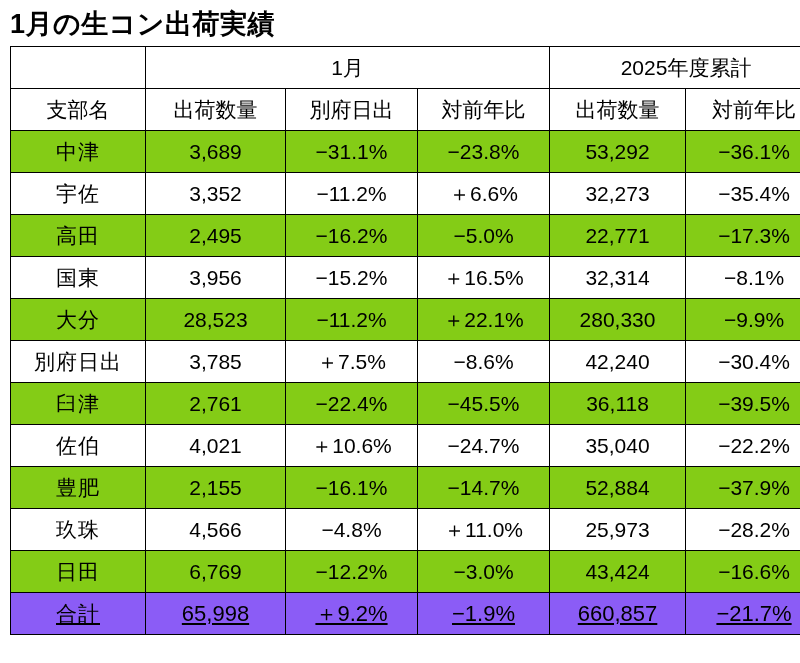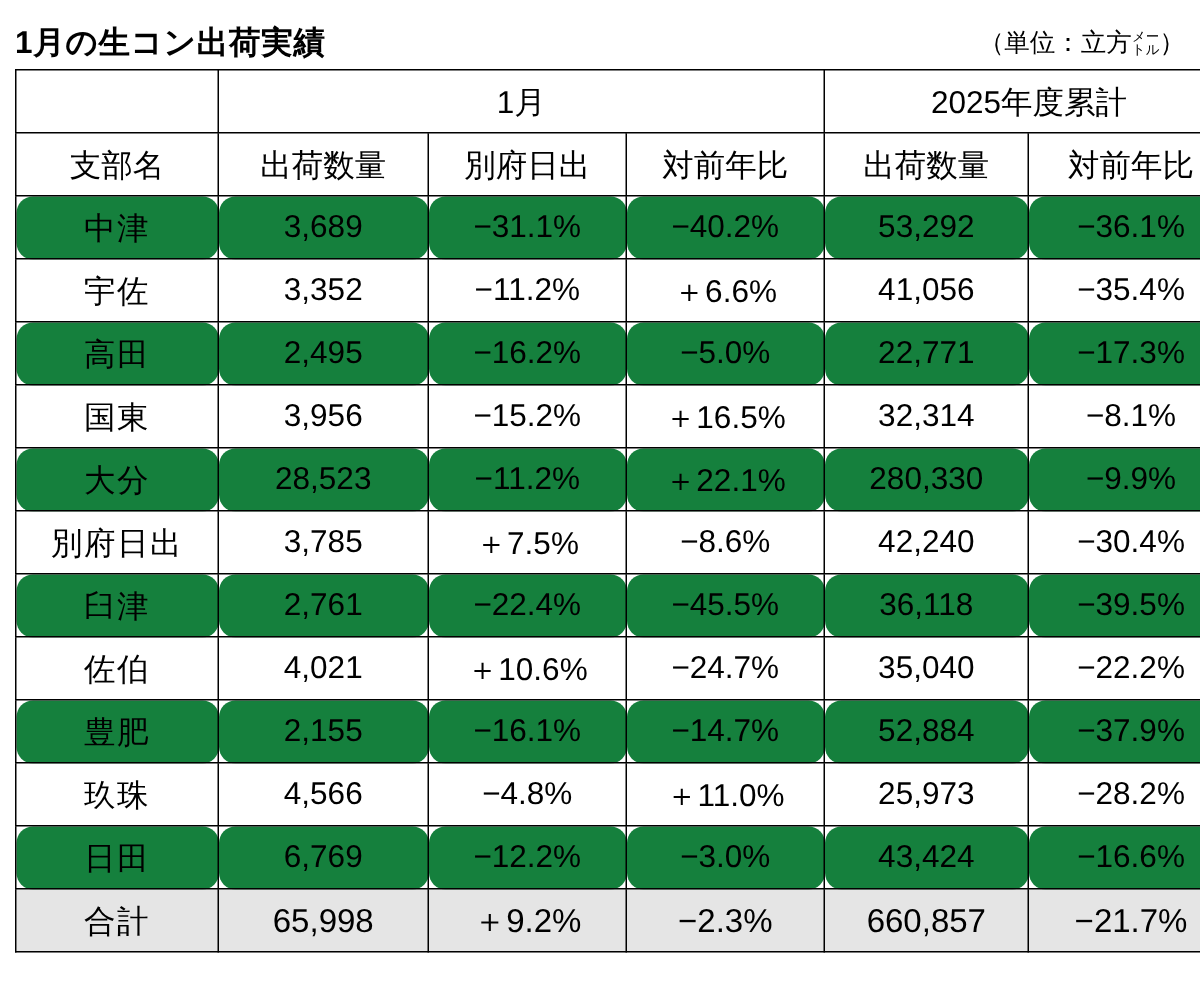--- a/index.html
+++ b/index.html
@@ -22,21 +22,21 @@
     padding: 6px 10px 0 10px;
   }
   .header-row {
     display: flex;
     align-items: flex-end;
     justify-content: space-between;
     margin-bottom: 6px;
     height: 34px;
   }
   .title {
-    font-size: 21px;
+    font-size: 27px;
     font-weight: bold;
     letter-spacing: 0.5px;
     line-height: 1.1;
   }
   .unit {
     font-size: 17px;
     line-height: 1.1;
     white-space: nowrap;
     display: flex;
     align-items: flex-end;
@@ -82,41 +82,37 @@
   td.num {
     text-align: right;
     padding-right: 10px;
     font-size: 22px;
   }
   td.name {
     text-align: center;
     font-size: 21px;
     letter-spacing: 1px;
   }
-  tr.shade td { background: #15803d; border-radius: 11px; }
+  tr.shade td { background: #84cc16; }
   tr.total td {
-    background: #e5e5e5;
+    background: #8b5cf6;
     font-size: 22px;
+    text-decoration: underline;
   }
   tr.total td.name { font-size: 21px; }
   .thick-left { border-left-width: 2.5px; }
   .thick-top { border-top-width: 2.5px; }
 </style>
 </head>
 <body>
 
 <div class="page">
 
   <div class="header-row">
     <div class="title">1月の生コン出荷実績</div>
-    <div class="unit">
-      <span>（単位：立方</span>
-        <span class="ruby"><span>メー</span><br><span>トル</span></span>
-        <span>）</span>
-    </div>
   </div>
 
   <table class="data">
     <colgroup>
       <col class="col-name">
       <col class="col-qty">
       <col class="col-pct">
       <col class="col-pct">
       <col class="col-qty2">
       <col class="col-pct2">
@@ -133,30 +129,30 @@
         <td>別府日出</td>
         <td>対前年比</td>
         <td class="thick-left">出荷数量</td>
         <td>対前年比</td>
       </tr>
 
       <tr class="shade">
         <td class="name">中津</td>
         <td class="num">3,689</td>
         <td class="num">−31.1%</td>
-        <td class="num">−40.2%</td>
+        <td class="num">−23.8%</td>
         <td class="num thick-left">53,292</td>
         <td class="num">−36.1%</td>
       </tr>
       <tr>
         <td class="name">宇佐</td>
         <td class="num">3,352</td>
         <td class="num">−11.2%</td>
         <td class="num">＋6.6%</td>
-        <td class="num thick-left">41,056</td>
+        <td class="num thick-left">32,273</td>
         <td class="num">−35.4%</td>
       </tr>
       <tr class="shade">
         <td class="name">高田</td>
         <td class="num">2,495</td>
         <td class="num">−16.2%</td>
         <td class="num">−5.0%</td>
         <td class="num thick-left">22,771</td>
         <td class="num">−17.3%</td>
       </tr>
@@ -222,20 +218,20 @@
         <td class="num">−12.2%</td>
         <td class="num">−3.0%</td>
         <td class="num thick-left">43,424</td>
         <td class="num">−16.6%</td>
       </tr>
 
       <tr class="total">
         <td class="name thick-top">合計</td>
         <td class="num thick-top">65,998</td>
         <td class="num thick-top">＋9.2%</td>
-        <td class="num thick-top">−2.3%</td>
+        <td class="num thick-top">−1.9%</td>
         <td class="num thick-top thick-left">660,857</td>
         <td class="num thick-top">−21.7%</td>
       </tr>
     </tbody>
   </table>
 
 </div>
 
 </body></html>

